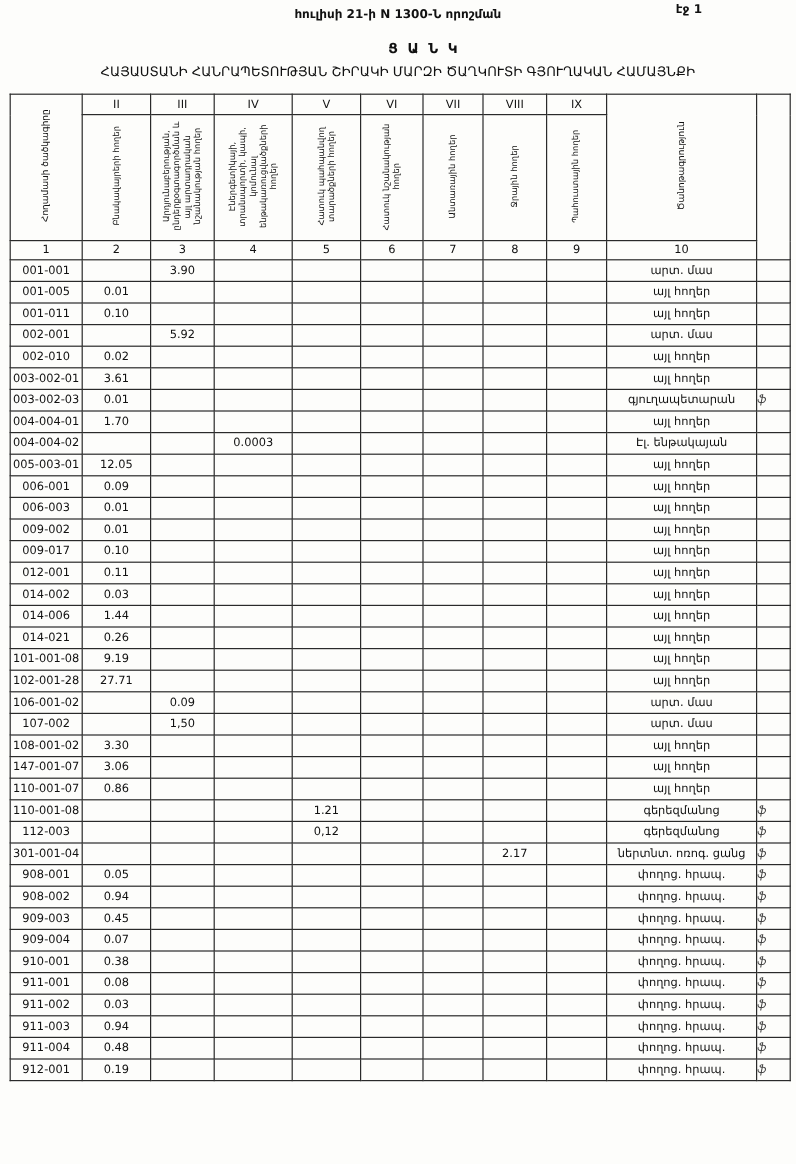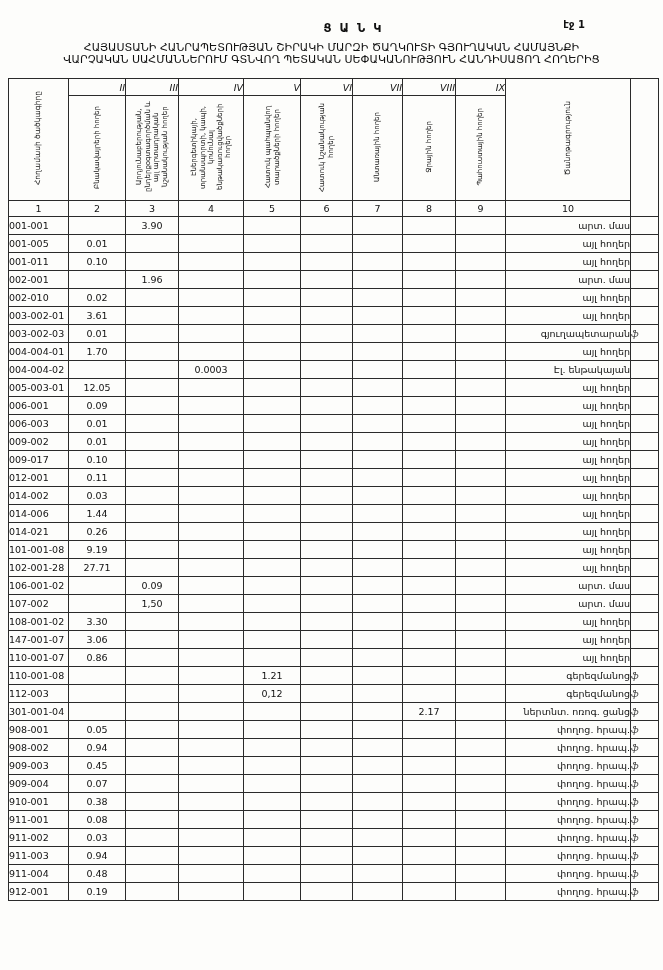--- a/index.html
+++ b/index.html
@@ -1,54 +1,54 @@
 <!DOCTYPE html>
 <html><head>
 <meta charset="utf-8">
 <style>
   html,body{margin:0;padding:0;}
   body{
     width:663px;height:970px;background:#fdfdfb;color:#111;
     font-family:"DejaVu Sans",sans-serif;position:relative;overflow:hidden;
   }
-  .page-num{position:absolute;top:19px;right:78px;font-size:10px;font-weight:bold;}
+  .page-num{position:absolute;top:3px;right:78px;font-size:10px;font-weight:bold;}
   .appendix{padding-top:7px;text-align:center;font-size:10px;font-weight:bold;line-height:11.5px;}
   .list-title{text-align:center;font-size:11.5px;font-weight:bold;margin-top:14px;letter-spacing:2px;padding-left:44px;}
   .subtitle{text-align:center;font-size:11px;line-height:11.5px;margin-top:7px;font-weight:500;}
   table.main{border-collapse:collapse;table-layout:fixed;margin:13px 0 0 8px;}
   table.main td{border:1px solid #2a2a2a;padding:0;font-size:9.5px;vertical-align:middle;}
-  .roman-cell{height:16px;text-align:right;font-size:9px;font-style:italic;}
+  .roman-cell{height:16px;text-align:center;font-size:9px;}
   .rot-cell{height:104px;text-align:center;}
   .vhead{text-align:center;}
   .vtext{
     writing-mode:vertical-rl;transform:rotate(180deg);
     display:inline-block;font-size:7px;line-height:8.5px;
     max-height:98px;text-align:center;
   }
   .vhead .vtext{max-height:114px;font-size:7.5px;}
   .numbers-cell{height:15px;text-align:center;font-size:9px;}
   tbody.data td{height:17px;}
-  .code-cell{padding-left:3px;text-align:left;}
+  .code-cell{padding-left:3px;text-align:center;}
   .num-cell{text-align:center;}
-  .note-cell{padding-left:4px;text-align:right;}
+  .note-cell{padding-left:4px;text-align:center;}
   td.mark-cell{border:none;font-size:9.5px;color:#444;padding-left:5px;font-style:italic;text-align:left;}
 </style>
 </head>
 <body>
 
 <div class="page-num">էջ 1</div>
 
 <div class="appendix">
+  <div>հուլիսի 21-ի N 1300-Ն որոշման</div>
 </div>
 
 <div class="list-title">Ց Ա Ն Կ</div>
 
 <div class="subtitle">
   <div>ՀԱՅԱՍՏԱՆԻ ՀԱՆՐԱՊԵՏՈՒԹՅԱՆ ՇԻՐԱԿԻ ՄԱՐԶԻ ԾԱՂԿՈՒՏԻ ԳՅՈՒՂԱԿԱՆ ՀԱՄԱՅՆՔԻ</div>
-  <div>ՎԱՐՉԱԿԱՆ ՍԱՀՄԱՆՆԵՐՈՒՄ ԳՏՆՎՈՂ ՊԵՏԱԿԱՆ ՍԵՓԱԿԱՆՈՒԹՅՈՒՆ ՀԱՆԴԻՍԱՑՈՂ ՀՈՂԵՐԻՑ</div>
 </div>
 
 <table class="main">
   <colgroup>
     <col style="width:60px">
       <col style="width:57px">
       <col style="width:53px">
     <col style="width:65px">
       <col style="width:57px">
       <col style="width:52px">
@@ -135,21 +135,21 @@
         <td class="num-cell"></td>
         <td class="num-cell"></td>
         <td class="num-cell"></td>
         <td class="num-cell"></td>
         <td class="note-cell">այլ հողեր</td>
         <td class="mark-cell"></td>
       </tr>
       <tr>
         <td class="code-cell">002-001</td>
         <td class="num-cell"></td>
-        <td class="num-cell">1.96</td>
+        <td class="num-cell">5.92</td>
         <td class="num-cell"></td>
         <td class="num-cell"></td>
         <td class="num-cell"></td>
         <td class="num-cell"></td>
         <td class="num-cell"></td>
         <td class="num-cell"></td>
         <td class="note-cell">արտ. մաս</td>
         <td class="mark-cell"></td>
       </tr>
       <tr>

